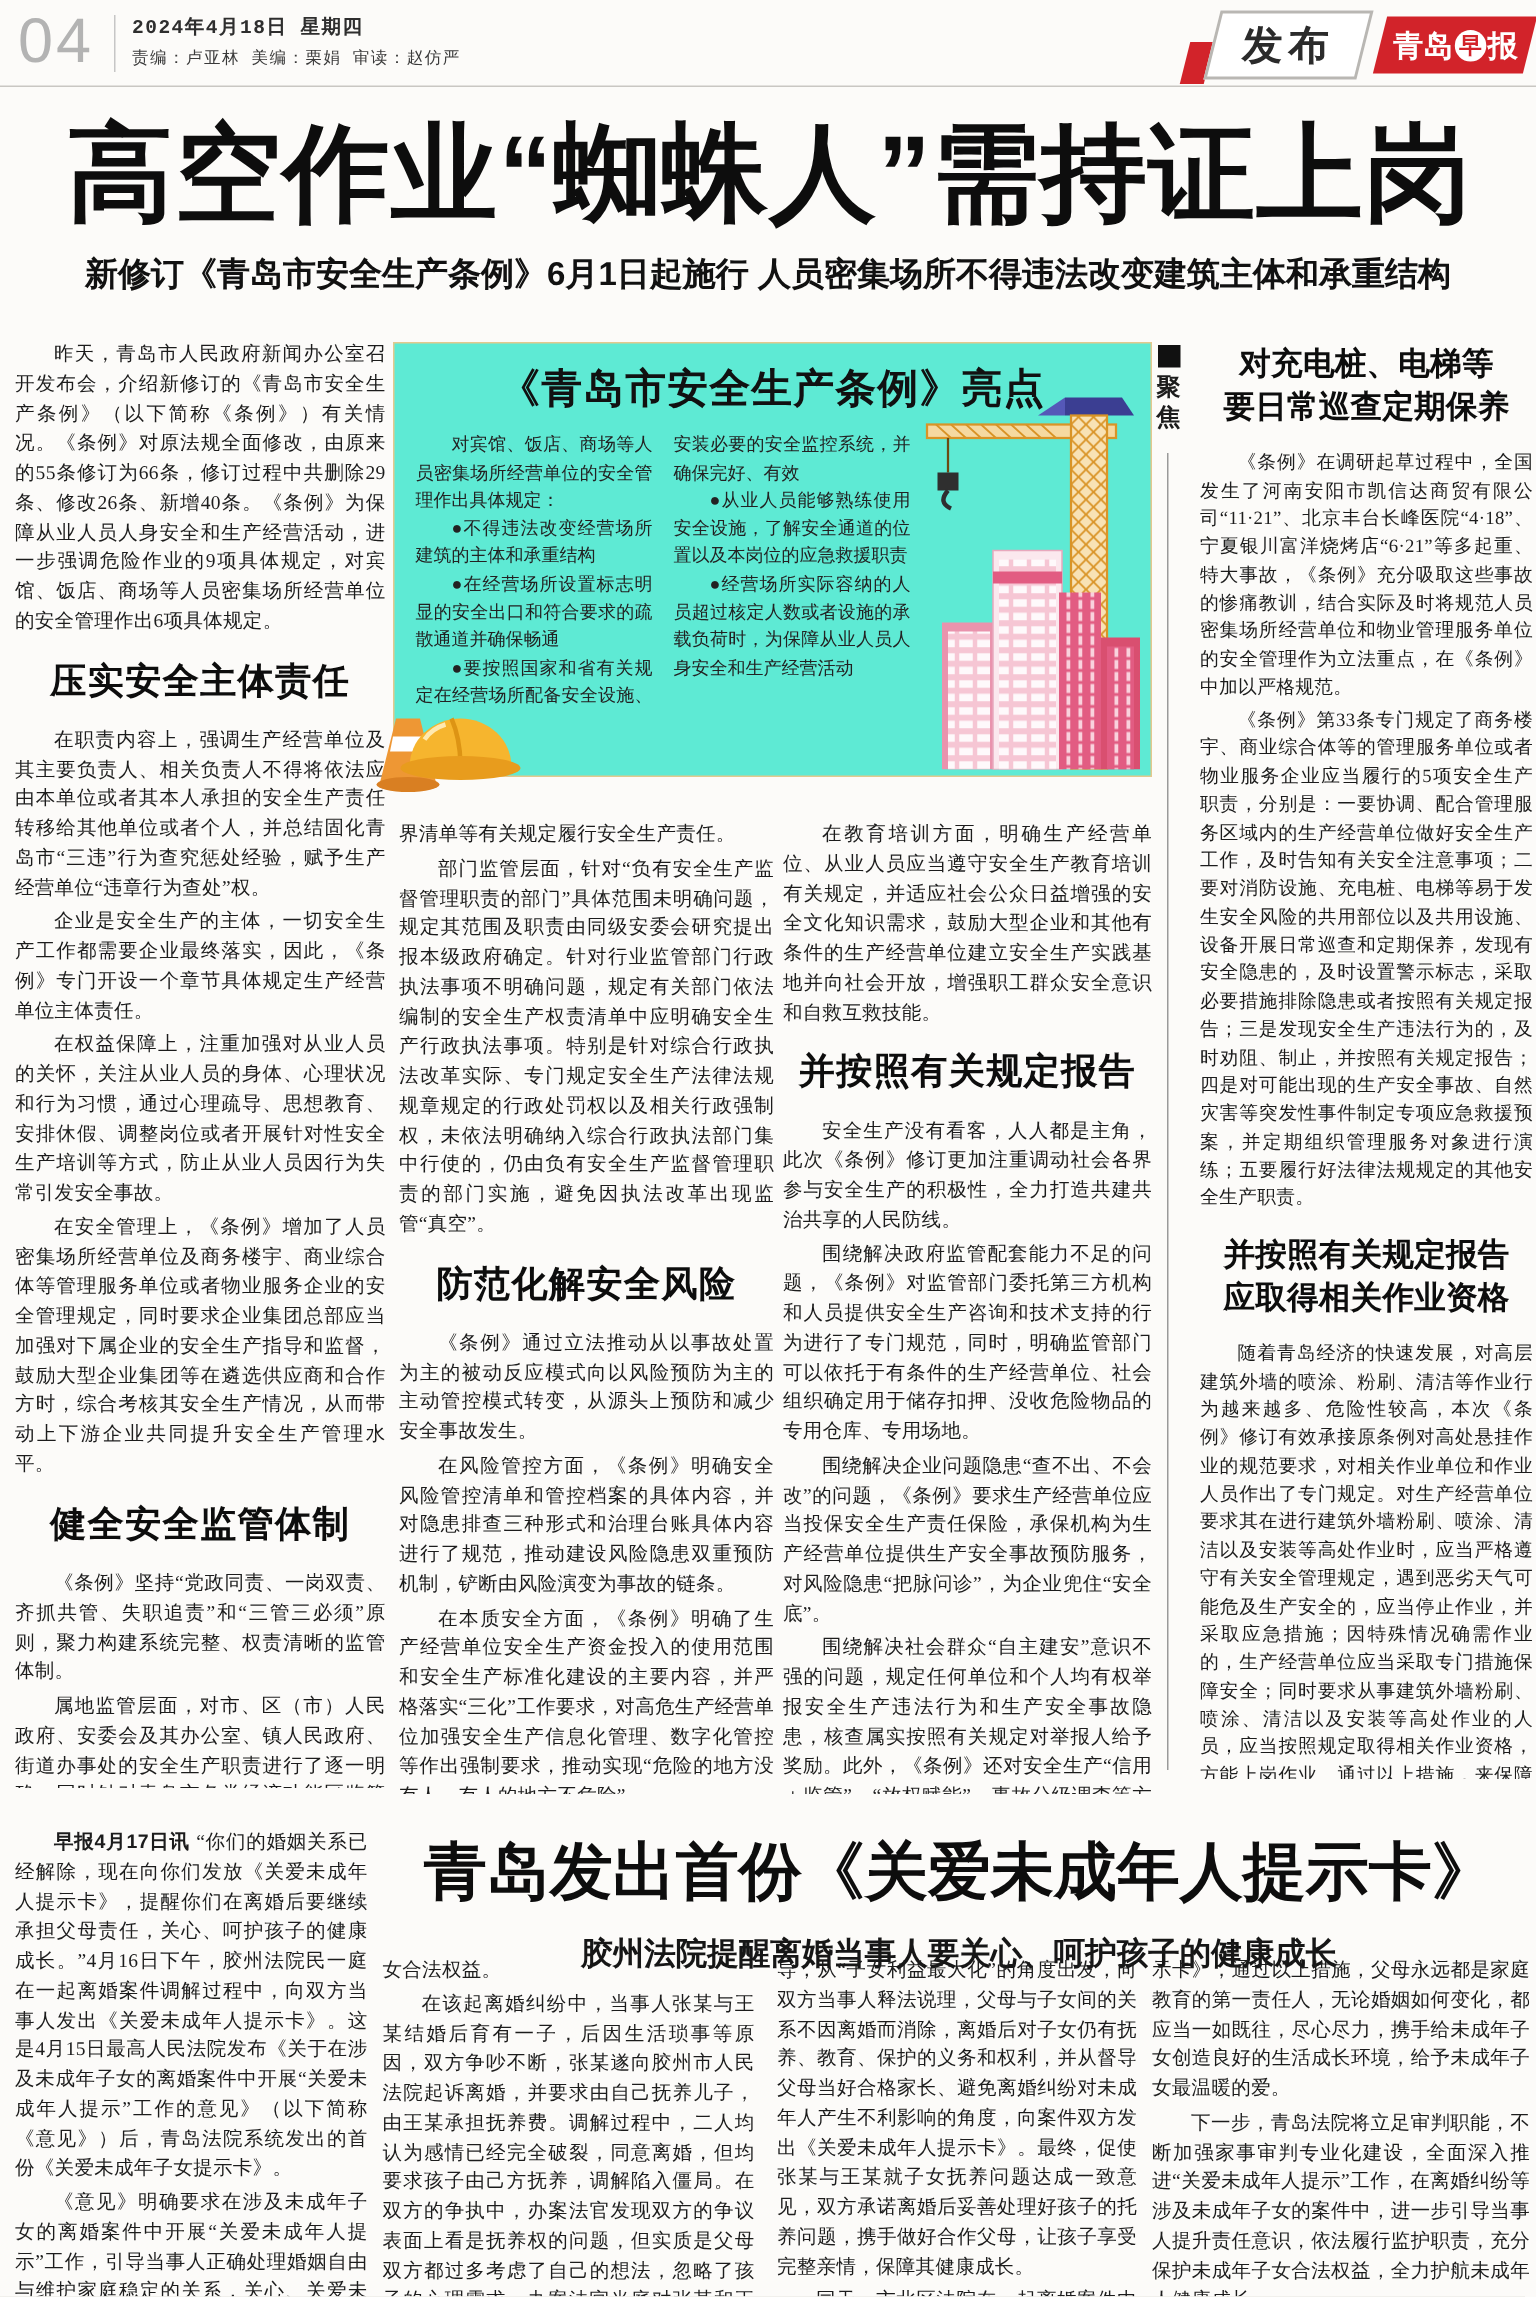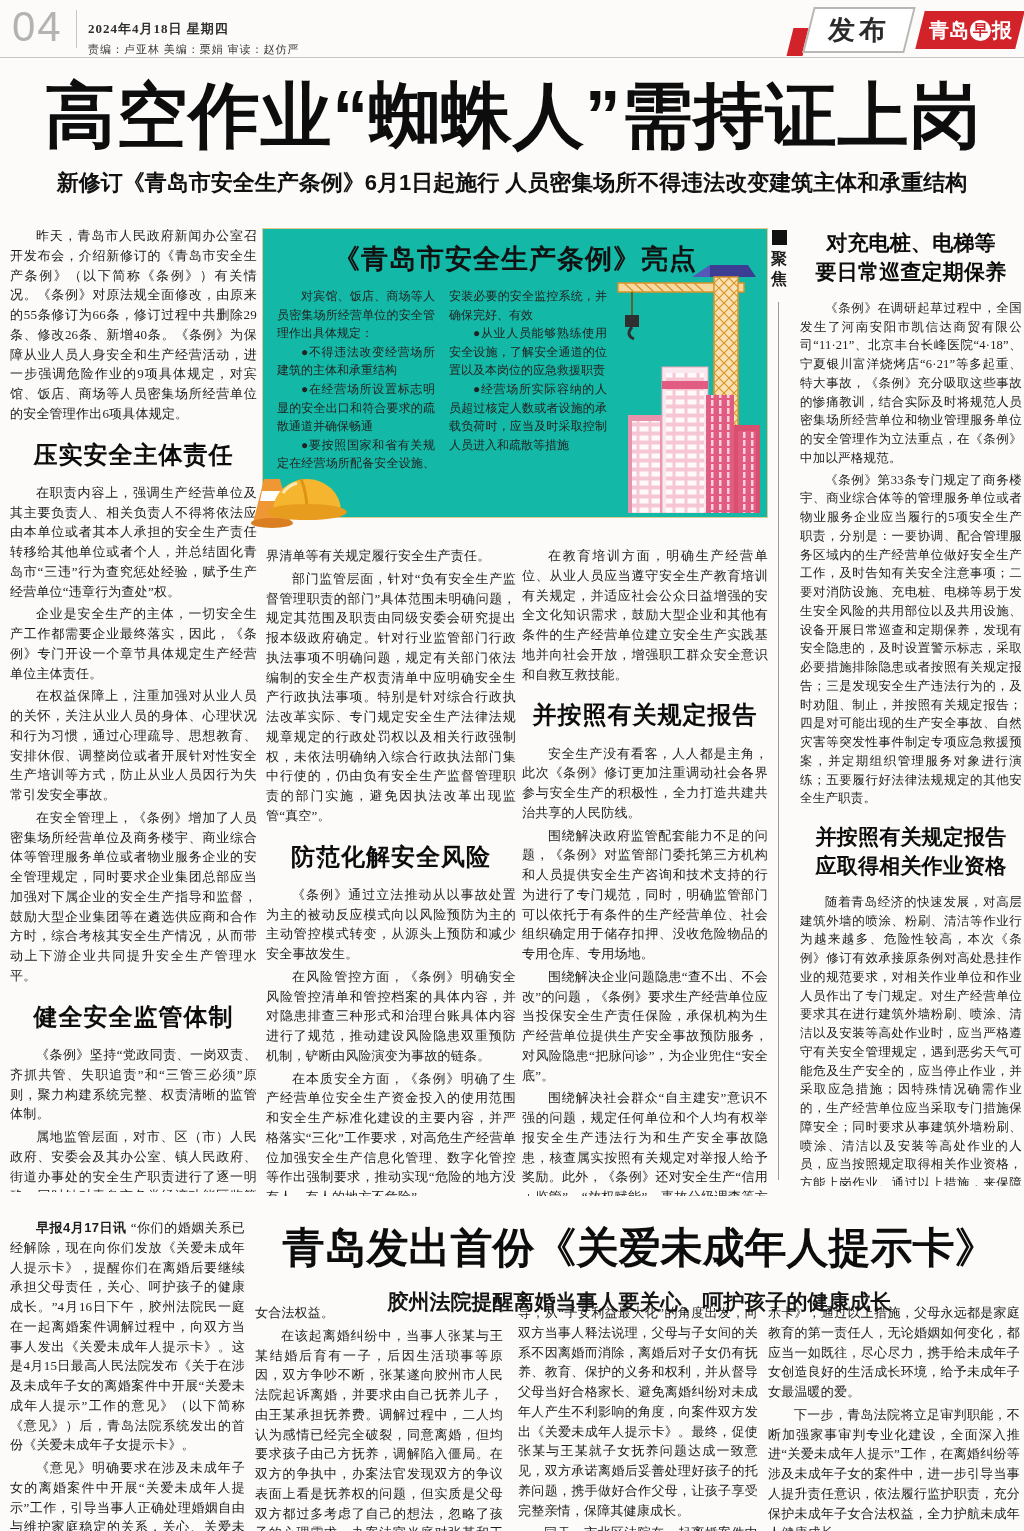--- a/index.html
+++ b/index.html
@@ -3,21 +3,21 @@
 <meta charset="utf-8">
 <style>
   html,body{margin:0;padding:0;background:#e9e7e2;}
   .page{position:relative;width:1024px;height:1531px;background:#fcfbf9;overflow:hidden;
         font-family:"Liberation Serif","DejaVu Serif",serif;color:#1c1c1c;}
 
   
   .hdr-pagenum{position:absolute;left:12px;top:6px;font-family:"Liberation Sans","DejaVu Sans",sans-serif;
                font-size:42px;color:#b3b3b3;letter-spacing:2px;line-height:1;}
   .hdr-vline{position:absolute;left:76px;top:10px;width:1px;height:38px;background:#c6c6c6;}
-  .hdr-meta{position:absolute;left:88px;top:20px;font-family:Liberation Serif, serif;}
+  .hdr-meta{position:absolute;left:88px;top:9px;font-family:Liberation Mono, monospace;}
   .hdr-date{font-size:13px;font-weight:bold;color:#2e2e2e;letter-spacing:1px;}
   .hdr-editors{font-size:11px;color:#3a3a3a;margin-top:4px;letter-spacing:1px;}
   .hdr-line{position:absolute;left:0;top:57px;width:1024px;border-top:1px solid #c9c7c3;}
   .pub-red-stripe{position:absolute;left:790px;top:28px;width:16px;height:28px;background:#d2232a;transform:skewX(-14deg);}
   .pub-tag{position:absolute;left:808px;top:7px;width:98px;height:42px;background:#fff;
            border:2px solid #b9b7b3;transform:skewX(-14deg);display:flex;align-items:center;justify-content:center;}
   .pub-tag span{transform:skewX(14deg);font-family:"Liberation Sans","DejaVu Sans",sans-serif;
                 font-size:27px;font-weight:bold;color:#2b2b2b;letter-spacing:4px;}
   .masthead{position:absolute;left:920px;top:11px;width:100px;height:38px;background:#d2232a;
             transform:skewX(-14deg);display:flex;align-items:center;justify-content:center;}
@@ -46,21 +46,21 @@
   .focus-title{font-family:"Liberation Sans","DejaVu Sans",sans-serif;font-weight:bold;font-size:21px;
                text-align:center;line-height:1.4;margin:0 0 12px;color:#0d0d0d;}
 
   
   .focus-marker{position:absolute;left:770px;top:230px;width:18px;text-align:center;}
   .focus-square{width:15px;height:15px;background:#111;margin:0 auto 4px;}
   .focus-char{font-family:"Liberation Sans","DejaVu Sans",sans-serif;font-size:16px;font-weight:bold;line-height:1.25;}
   .focus-vline{position:absolute;left:778px;top:302px;width:1px;height:878px;background:#9a9a9a;}
 
   
-  .hl-box{position:absolute;left:262px;top:228px;width:506px;height:290px;background:#14b8a6;
+  .hl-box{position:absolute;left:262px;top:228px;width:506px;height:290px;background:#5eead4;
           border:1px solid #e3c98e;box-sizing:border-box;}
   .hl-title{margin-top:12px;text-align:center;font-family:"Liberation Sans","DejaVu Sans",sans-serif;
             font-size:27px;font-weight:900;color:#111;letter-spacing:1px;}
   .hl-cols{position:absolute;left:14px;top:58px;width:330px;column-count:2;column-gap:14px;
            font-size:12px;line-height:1.55;text-align:justify;color:#222;}
   .hl-p{margin:0;text-indent:2em;}
   .crane{position:absolute;right:3px;top:34px;}
   .helmet{position:absolute;left:-14px;bottom:-14px;}
 
   
@@ -115,21 +115,21 @@
   </div>
 
   <div class="hl-box">
     <div class="hl-title">《青岛市安全生产条例》亮点</div>
     <div class="hl-cols">
       <p class="hl-p">对宾馆、饭店、商场等人员密集场所经营单位的安全管理作出具体规定：</p>
       <p class="hl-p">●不得违法改变经营场所建筑的主体和承重结构</p>
       <p class="hl-p">●在经营场所设置标志明显的安全出口和符合要求的疏散通道并确保畅通</p>
       <p class="hl-p">●要按照国家和省有关规定在经营场所配备安全设施、安装必要的安全监控系统，并确保完好、有效</p>
       <p class="hl-p">●从业人员能够熟练使用安全设施，了解安全通道的位置以及本岗位的应急救援职责</p>
-      <p class="hl-p">●经营场所实际容纳的人员超过核定人数或者设施的承载负荷时，应当及时采取控制人员进入和疏散等措施</p>
+      <p class="hl-p">●经营场所实际容纳的人员超过核定人数或者设施的承载负荷时，为保障从业人员人身安全和生产经营活动</p>
     </div>
     <svg class="crane" width="150" height="250" viewBox="0 0 150 250">
       <defs>
         <pattern id="lat" width="10" height="10" patternUnits="userSpaceOnUse">
           <path d="M0 0 L10 10 M10 0 L0 10" stroke="#d99427" stroke-width="1.2" fill="none"></path>
         </pattern>
         <pattern id="winA" width="12" height="9" patternUnits="userSpaceOnUse">
           <rect width="12" height="9" fill="#f6c6d4"></rect>
           <rect x="1.5" y="1.5" width="9" height="5" fill="#ffffff" opacity="0.9"></rect>
         </pattern>

